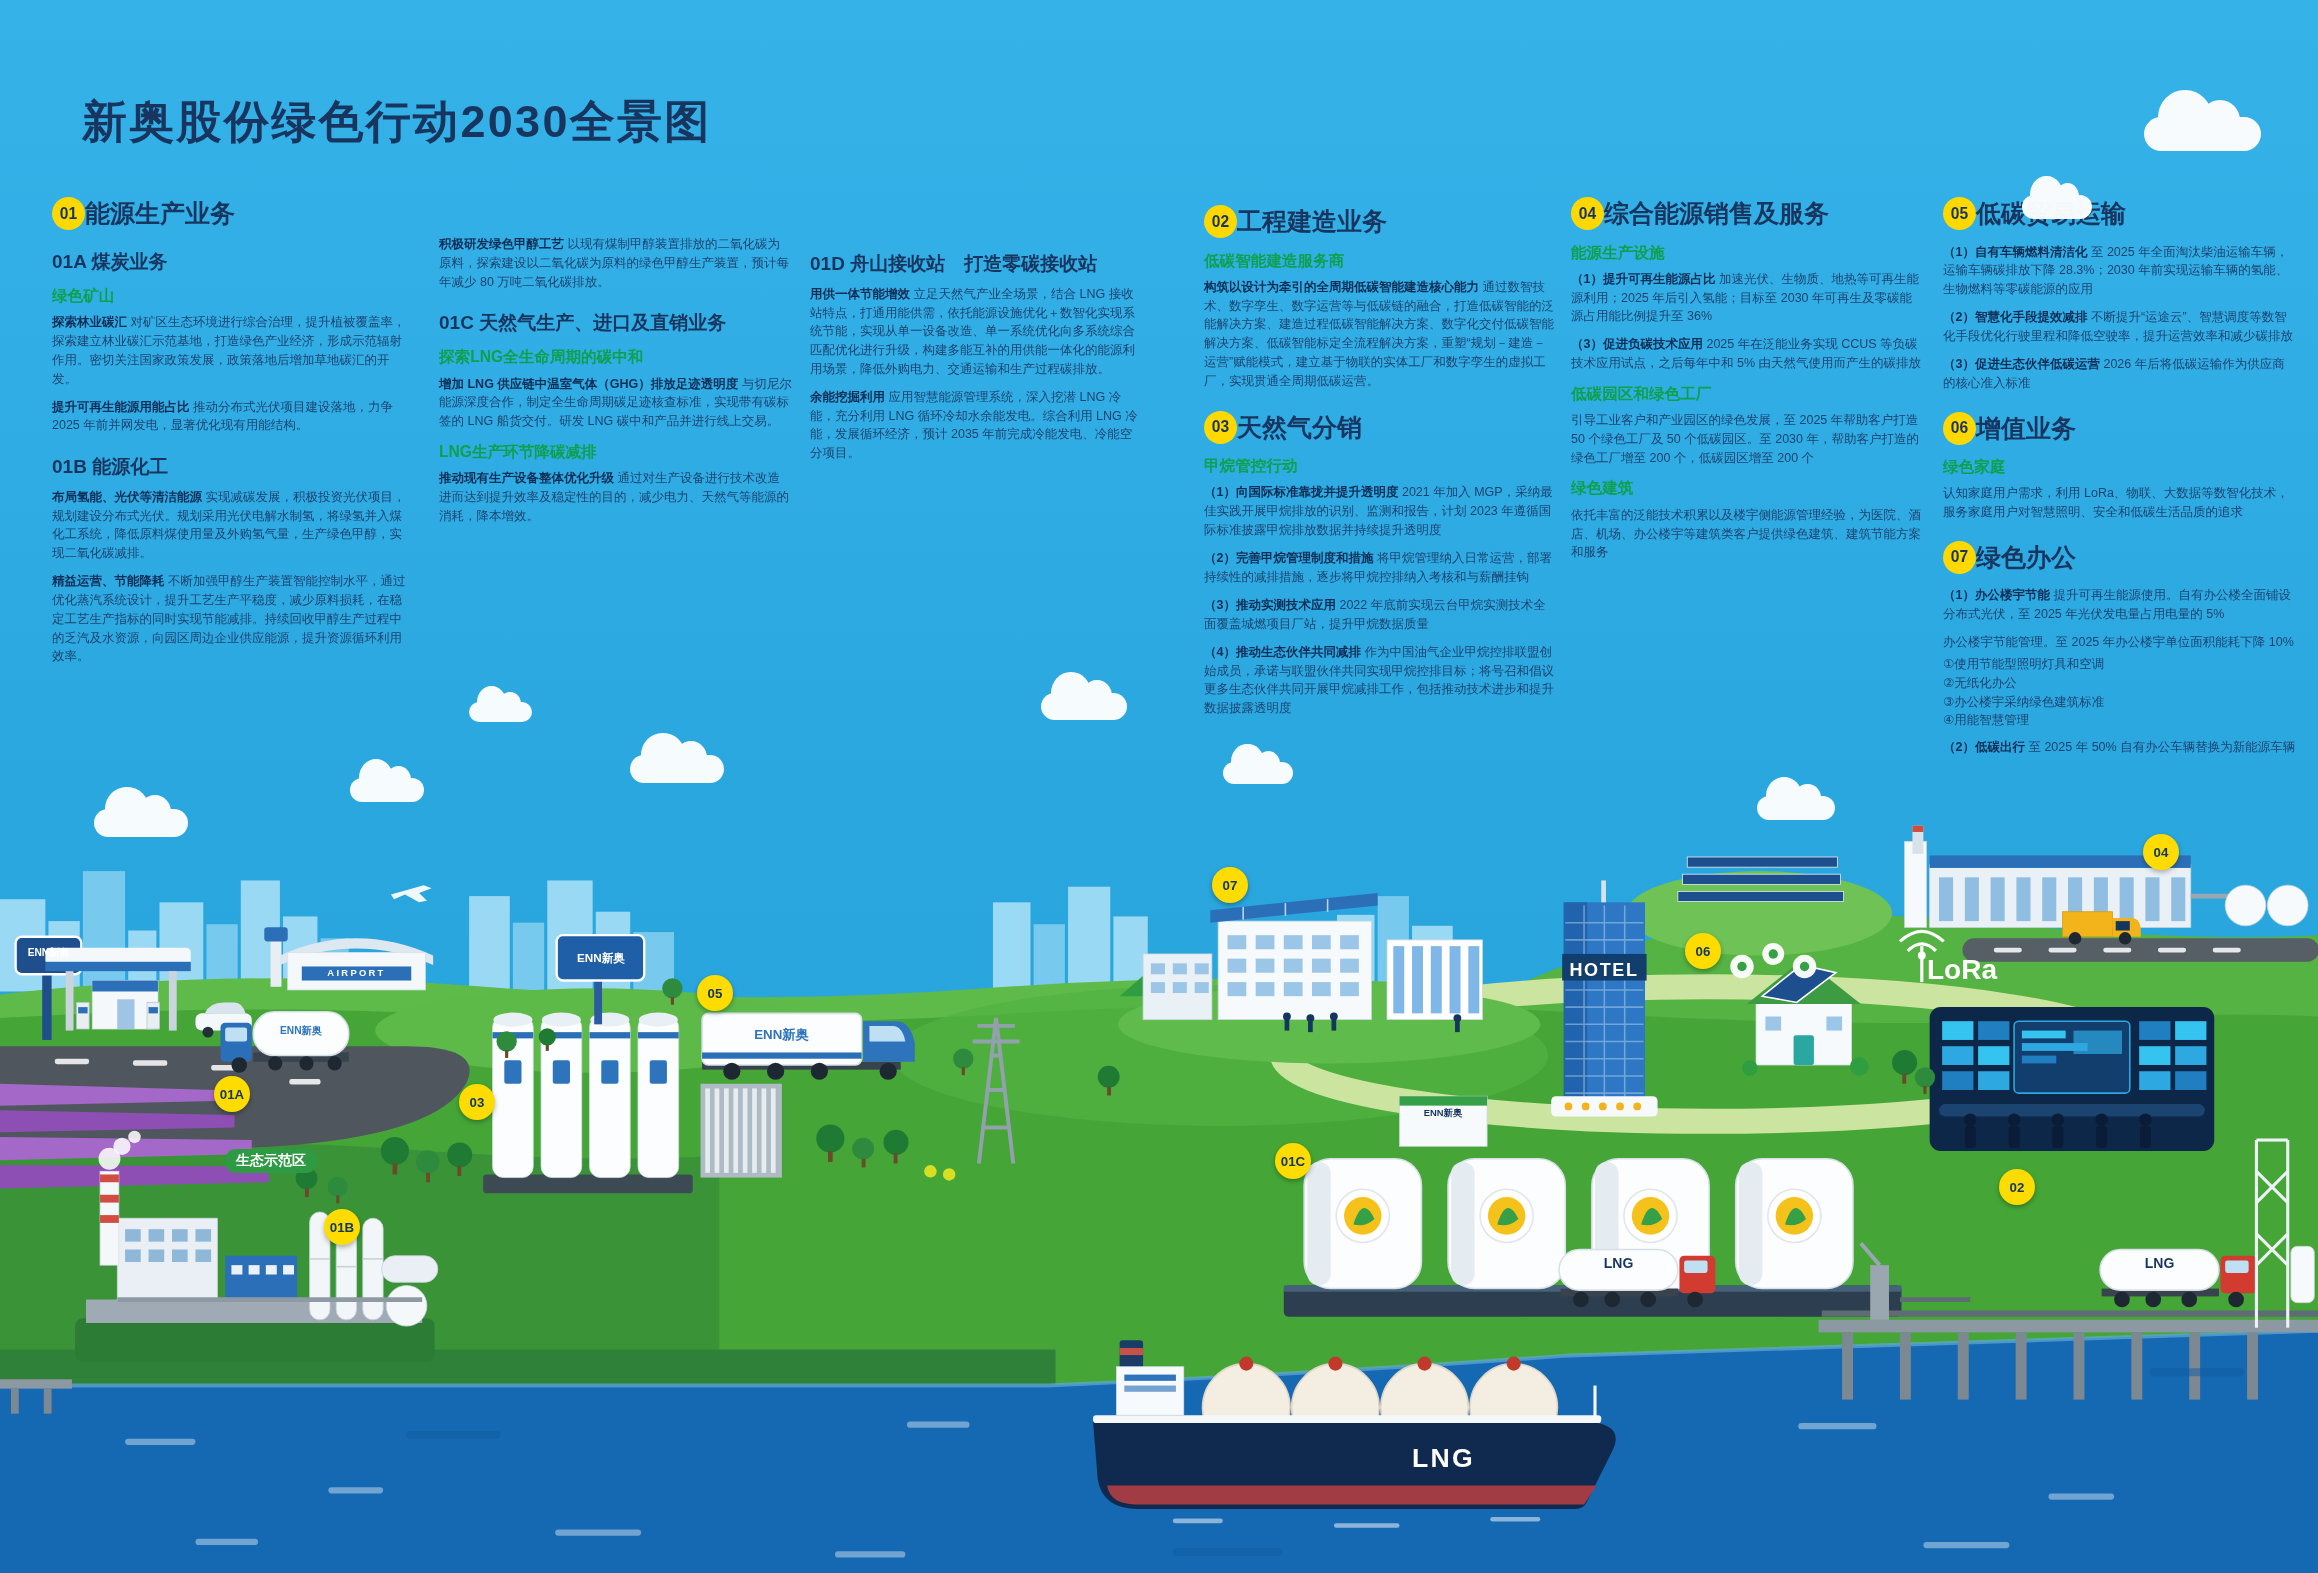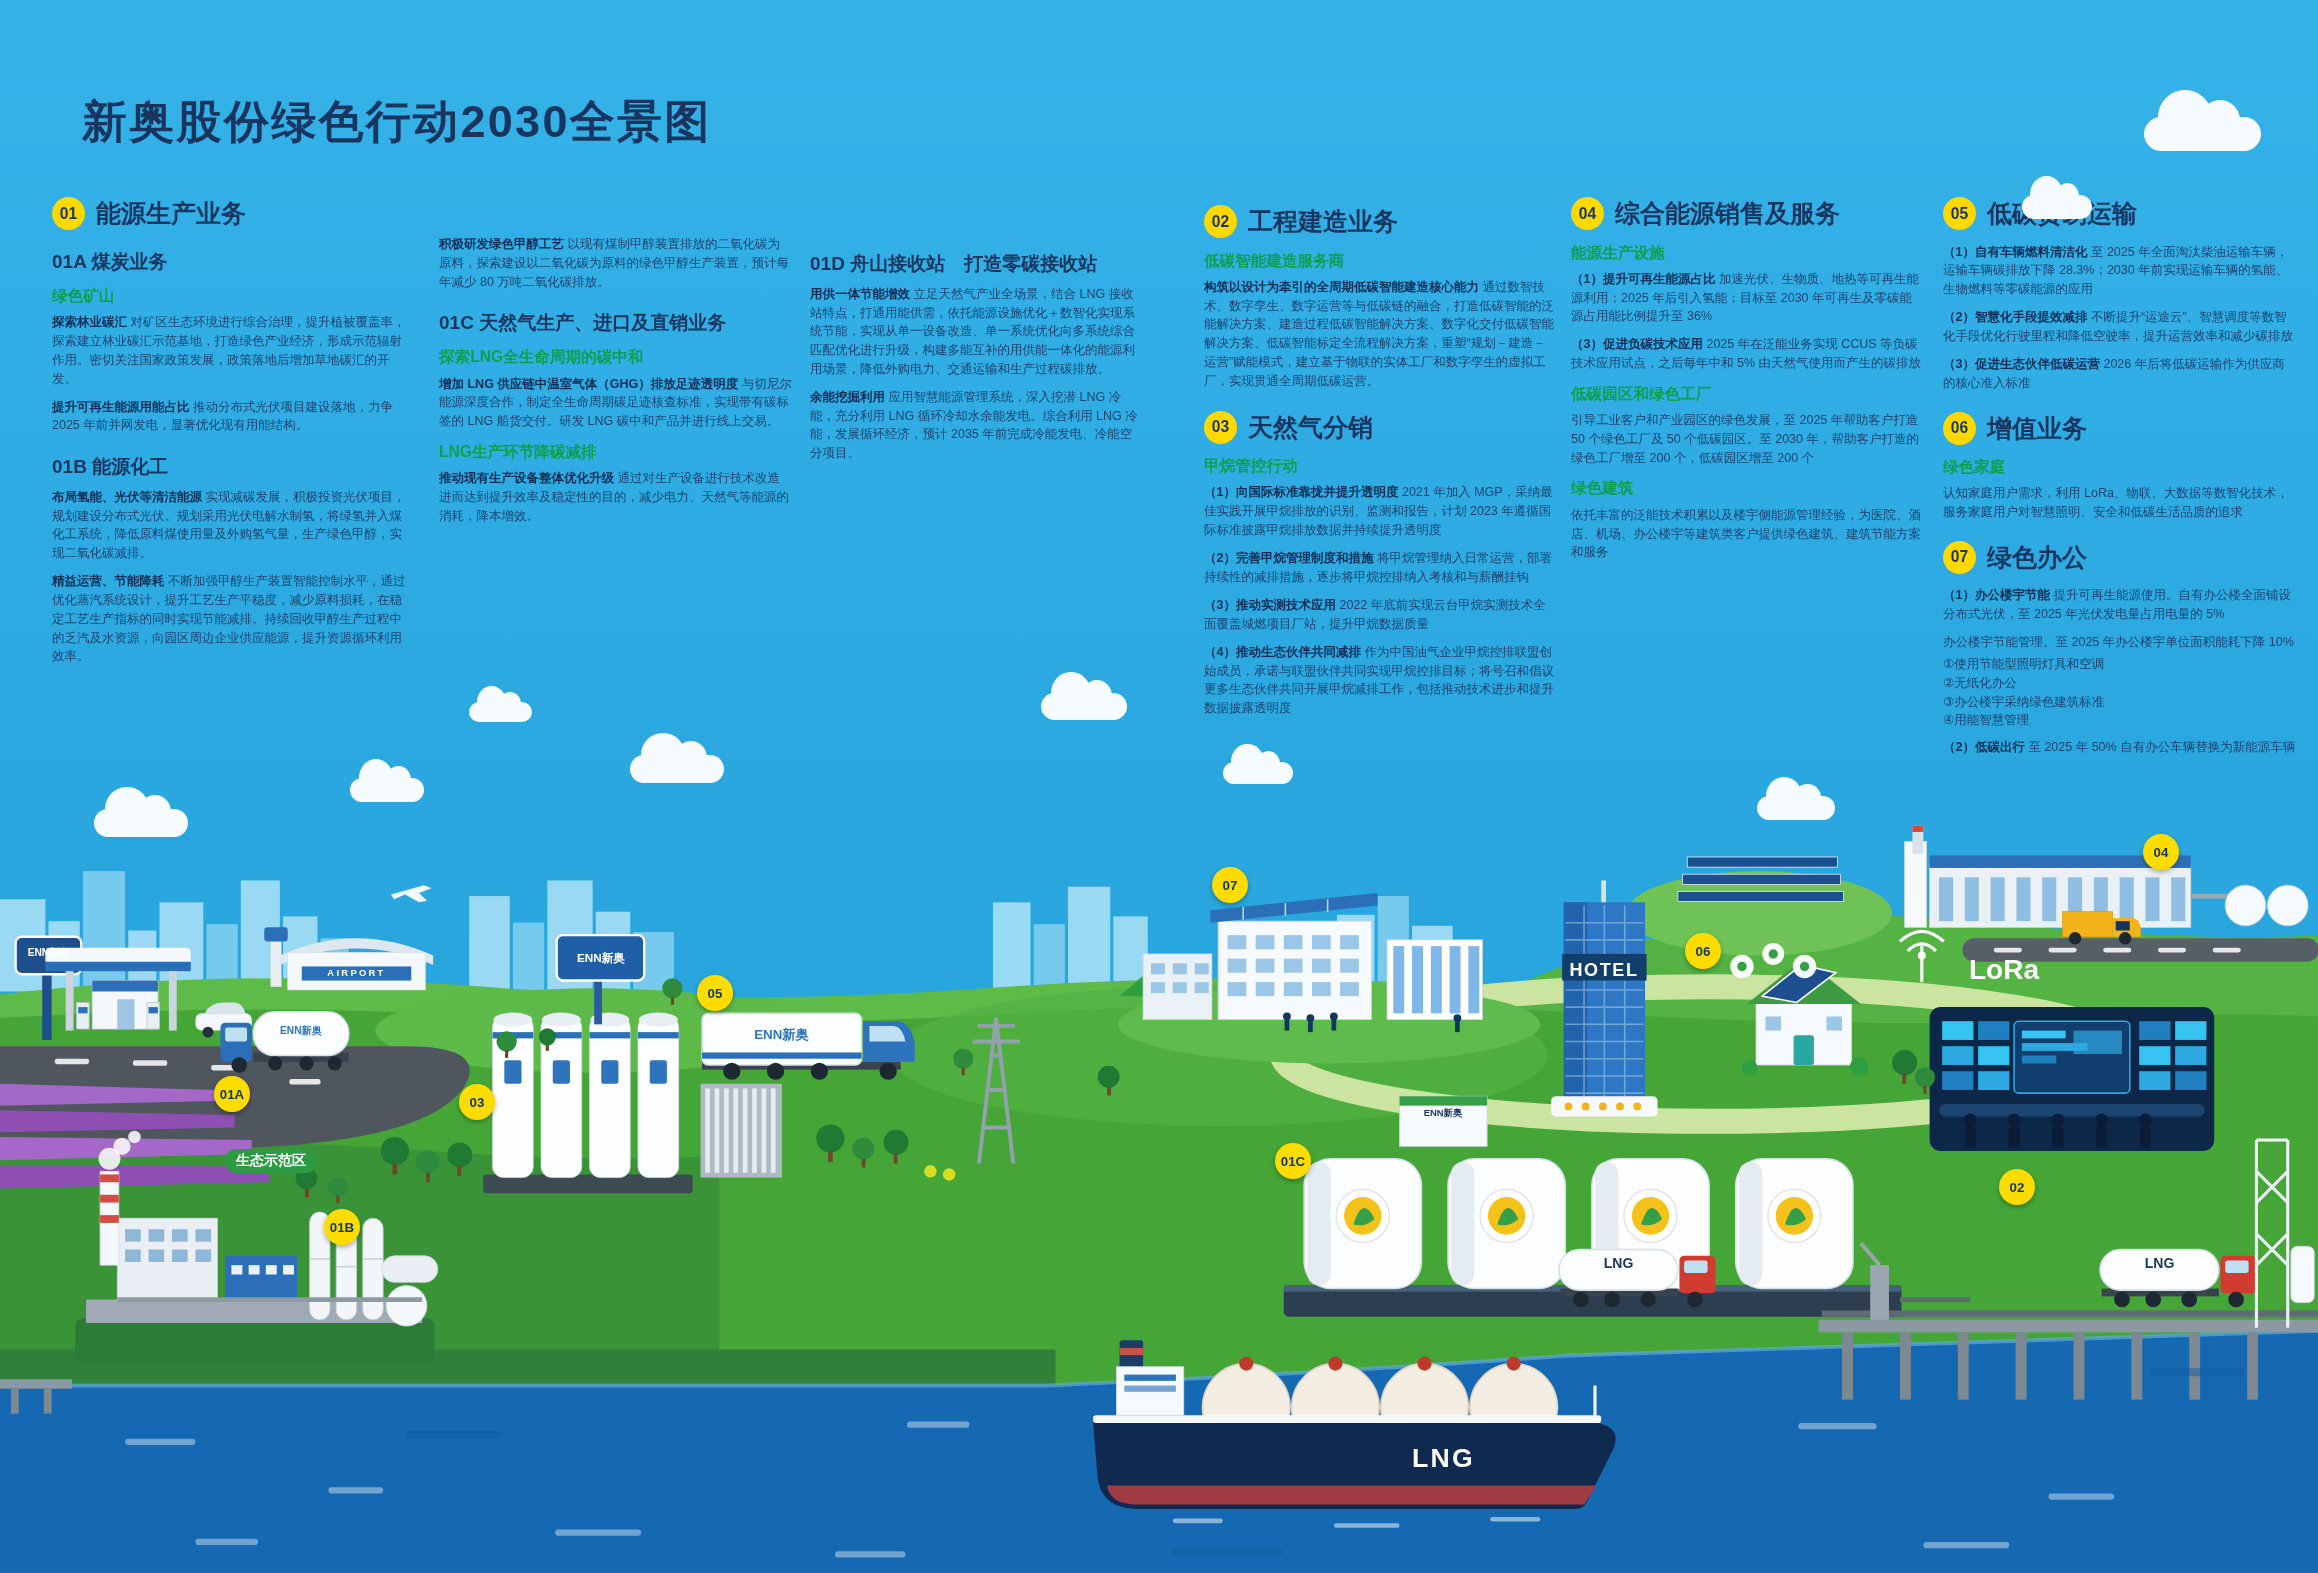--- a/index.html
+++ b/index.html
@@ -2,21 +2,21 @@
 <html style="font-size:12.5px"><head>
 <meta charset="utf-8">
 <title>新奥股份绿色行动2030全景图</title>
 <style>
   *{margin:0;padding:0;box-sizing:border-box;}
   body{font-family:"Liberation Sans","DejaVu Sans",sans-serif;background:#888;}
   .poster{position:relative;width:2319px;height:1574px;overflow:hidden;
     background:linear-gradient(180deg,#35B3E9 0%,#2AA7DF 50%,#27A2DB 100%);}
   .title{position:absolute;left:82px;top:92px;font-size:45px;font-weight:bold;color:#17355F;letter-spacing:2.3px;}
   .col{position:absolute;color:#1D4370;}
-  .sec-head{display:flex;align-items:center;gap:11px;margin-bottom:12.5px;}
+  .sec-head{display:flex;align-items:center;margin-bottom:12.5px;}
   .sec-num{width:33px;height:33px;border-radius:50%;background:#FFD800;color:#17355F;font-weight:bold;
     font-size:15.6px;display:flex;align-items:center;justify-content:center;flex:0 0 auto;}
   .sec-title{font-size:25px;font-weight:bold;color:#17355F;}
   .h3{font-size:19px;font-weight:bold;color:#17355F;margin:19px 0 7.8px;}
   .tag{font-size:15.6px;font-weight:bold;color:#0FA04E;margin:11px 0 6.3px;}
   .p{font-size:12.5px;line-height:1.5;margin-bottom:9.4px;color:#1D4370;}
   .p b{color:#0F2E57;}
   .list-item{font-size:12.5px;line-height:1.5;color:#1D4370;}
   .scene{position:absolute;left:0;top:821px;}
   .cloud{position:absolute;background:#fff;border-radius:47px;opacity:.96;}
@@ -689,21 +689,21 @@
     </g>
   </svg>
 
   <div class="lbl sign-txt" style="left:15.6px;top:946px;width:66px;font-size:10.2px">ENN新奥</div>
   <div class="lbl sign-txt" style="left:557px;top:951px;width:88px;font-size:11.7px">ENN新奥</div>
   <div class="lbl sign-txt" style="left:302px;top:967px;width:109px;font-size:9.4px;letter-spacing:2.3px">AIRPORT</div>
   <div class="lbl brand-blue" style="left:258px;top:1024px;width:86px;text-align:center;font-size:10.2px">ENN新奥</div>
   <div class="lbl brand-blue" style="left:727px;top:1026px;width:109px;text-align:center;font-size:13.3px">ENN新奥</div>
   <div class="lbl ribbon" style="left:225px;top:1149px">生态示范区</div>
   <div class="lbl sign-txt" style="left:1562px;top:960px;width:84px;font-size:18px;letter-spacing:1.6px">HOTEL</div>
-  <div class="lbl" style="left:1969px;top:954px;font-size:28px;font-weight:bold;color:#FFFFFF">LoRa</div>
+  <div class="lbl" style="left:1927px;top:954px;font-size:28px;font-weight:bold;color:#FFFFFF">LoRa</div>
   <div class="lbl" style="left:1407px;top:1107px;width:72px;text-align:center;font-size:9.4px;font-weight:bold;color:#17355F">ENN新奥</div>
   <div class="lbl" style="left:1587px;top:1255px;width:63px;text-align:center;font-size:14px;font-weight:bold;color:#17355F">LNG</div>
   <div class="lbl" style="left:2128px;top:1255px;width:63px;text-align:center;font-size:14px;font-weight:bold;color:#17355F">LNG</div>
   <div class="lbl" style="left:1412px;top:1443px;font-size:26.6px;font-weight:bold;color:#FFFFFF;letter-spacing:2.3px">LNG</div>
 
   <div class="marker" style="left:232px;top:1094px">01A</div>
   <div class="marker" style="left:342px;top:1227px">01B</div>
   <div class="marker" style="left:477px;top:1102px">03</div>
   <div class="marker" style="left:715px;top:993px">05</div>
   <div class="marker" style="left:1230px;top:885px">07</div>

